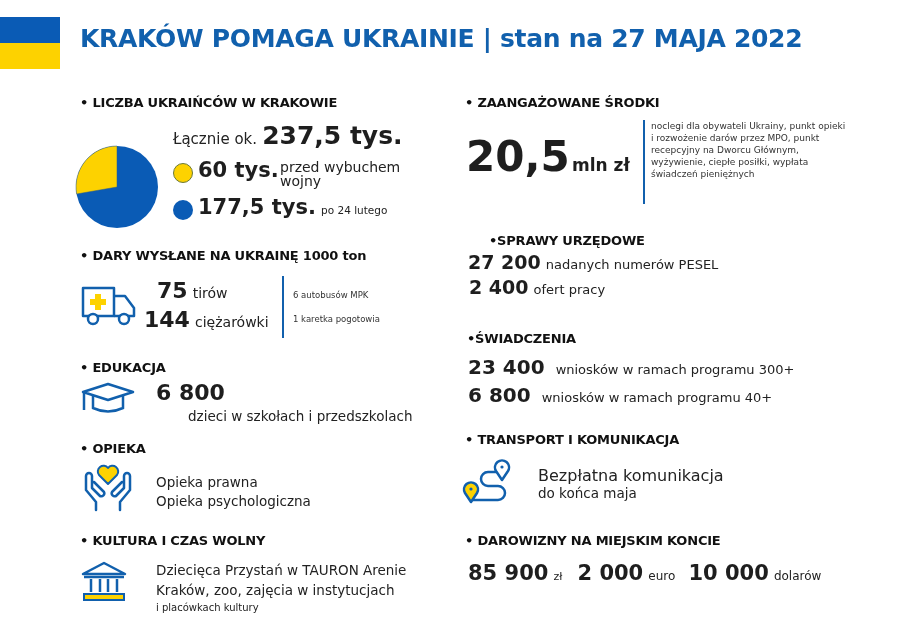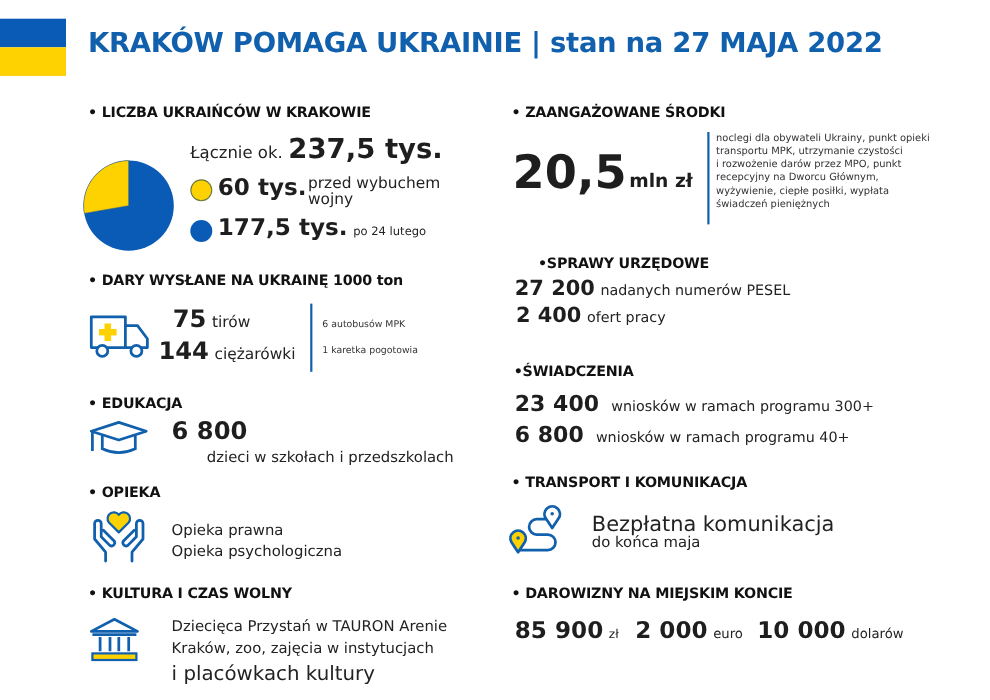--- a/index.html
+++ b/index.html
@@ -41,21 +41,20 @@
   <span class="big" style="font-size:21px;">177,5 tys.</span>
   <span class="txt" style="font-size:10.5px;">po 24 lutego</span>
 </div>
 
 <div class="abs sec-h" style="left:465px;top:95px;">• ZAANGAŻOWANE ŚRODKI</div>
 <div class="abs big" style="left:466px;top:132px;font-size:42px;">20,5</div>
 <div class="abs big" style="left:572px;top:155px;font-size:17px;">mln zł</div>
 <div class="abs vline" style="left:643px;top:120px;height:84px;"></div>
 <div class="abs txt" style="left:651px;top:120px;font-size:9px;line-height:12px;color:#333;">
   <div>noclegi dla obywateli Ukrainy, punkt opieki</div>
-  <div>transportu MPK, utrzymanie czystości</div>
   <div>i rozwożenie darów przez MPO, punkt</div>
   <div>recepcyjny na Dworcu Głównym,</div>
   <div>wyżywienie, ciepłe posiłki, wypłata</div>
   <div>świadczeń pieniężnych</div>
 </div>
 
 <div class="abs sec-h" style="left:80px;top:248px;">• DARY WYSŁANE NA UKRAINĘ 1000 ton</div>
 <svg class="abs" style="left:80px;top:284px;" width="58" height="44" viewBox="0 0 58 44">
   <path d="M3 4 H34 V32 H3 Z" fill="none" stroke="#1160ad" stroke-width="2.5" stroke-linejoin="round"></path>
   <path d="M34 12 H45 L54 24 V32 H34" fill="none" stroke="#1160ad" stroke-width="2.5" stroke-linejoin="round"></path>
@@ -114,33 +113,33 @@
 <div class="abs txt" style="left:156px;top:493px;font-size:13.5px;">Opieka psychologiczna</div>
 
 <div class="abs sec-h" style="left:465px;top:432px;">• TRANSPORT I KOMUNIKACJA</div>
 <svg class="abs" style="left:462px;top:458px;" width="52" height="48" viewBox="0 0 52 48">
   <path d="M9 42 H36 A7 7 0 0 0 36 28 H26 A7 7 0 0 1 26 14 H34" fill="none" stroke="#1160ad" stroke-width="2.5" stroke-linecap="round"></path>
   <path d="M40 22 L34 13 A7 7 0 1 1 46 13 Z" fill="#fff" stroke="#1160ad" stroke-width="2.5" stroke-linejoin="round"></path>
   <circle cx="40" cy="9" r="1.6" fill="#1160ad"></circle>
   <path d="M9 44 L3 35 A7 7 0 1 1 15 35 Z" fill="#fdd200" stroke="#1160ad" stroke-width="2.5" stroke-linejoin="round"></path>
   <circle cx="9" cy="31" r="1.6" fill="#1160ad"></circle>
 </svg>
-<div class="abs txt" style="left:538px;top:466px;font-size:19px;">Bezpłatna komunikacja</div>
+<div class="abs txt" style="left:538px;top:466px;font-size:16px;">Bezpłatna komunikacja</div>
 <div class="abs txt" style="left:538px;top:485px;font-size:13.5px;">do końca maja</div>
 
 <div class="abs sec-h" style="left:80px;top:533px;">• KULTURA I CZAS WOLNY</div>
 <svg class="abs" style="left:80px;top:561px;" width="48" height="42" viewBox="0 0 48 42">
   <path d="M3 13 L24 2 L45 13 Z" fill="none" stroke="#1160ad" stroke-width="2.5" stroke-linejoin="round"></path>
   <path d="M4 16 H44" stroke="#1160ad" stroke-width="2.5"></path>
   <path d="M11 18 V31 M20 18 V31 M28 18 V31 M37 18 V31" stroke="#1160ad" stroke-width="2.5"></path>
   <rect x="4" y="33" width="40" height="6" fill="#fdd200" stroke="#1160ad" stroke-width="2"></rect>
 </svg>
 <div class="abs txt" style="left:156px;top:562px;font-size:13.5px;">Dziecięca Przystań w TAURON Arenie</div>
 <div class="abs txt" style="left:156px;top:582px;font-size:13.5px;">Kraków, zoo, zajęcia w instytucjach</div>
-<div class="abs txt" style="left:156px;top:602px;font-size:18px;">i placówkach kultury</div>
+<div class="abs txt" style="left:156px;top:602px;font-size:10px;">i placówkach kultury</div>
 
 <div class="abs sec-h" style="left:465px;top:533px;">• DAROWIZNY NA MIEJSKIM KONCIE</div>
 <div class="abs" style="left:468px;top:561px;white-space:nowrap;">
   <span class="big" style="font-size:21px;">85 900</span>
   <span class="txt" style="font-size:11px;margin-right:10px;">zł</span>
   <span class="big" style="font-size:21px;">2 000</span>
   <span class="txt" style="font-size:12px;margin-right:8px;">euro</span>
   <span class="big" style="font-size:21px;">10 000</span>
   <span class="txt" style="font-size:12px;">dolarów</span>
 </div>

